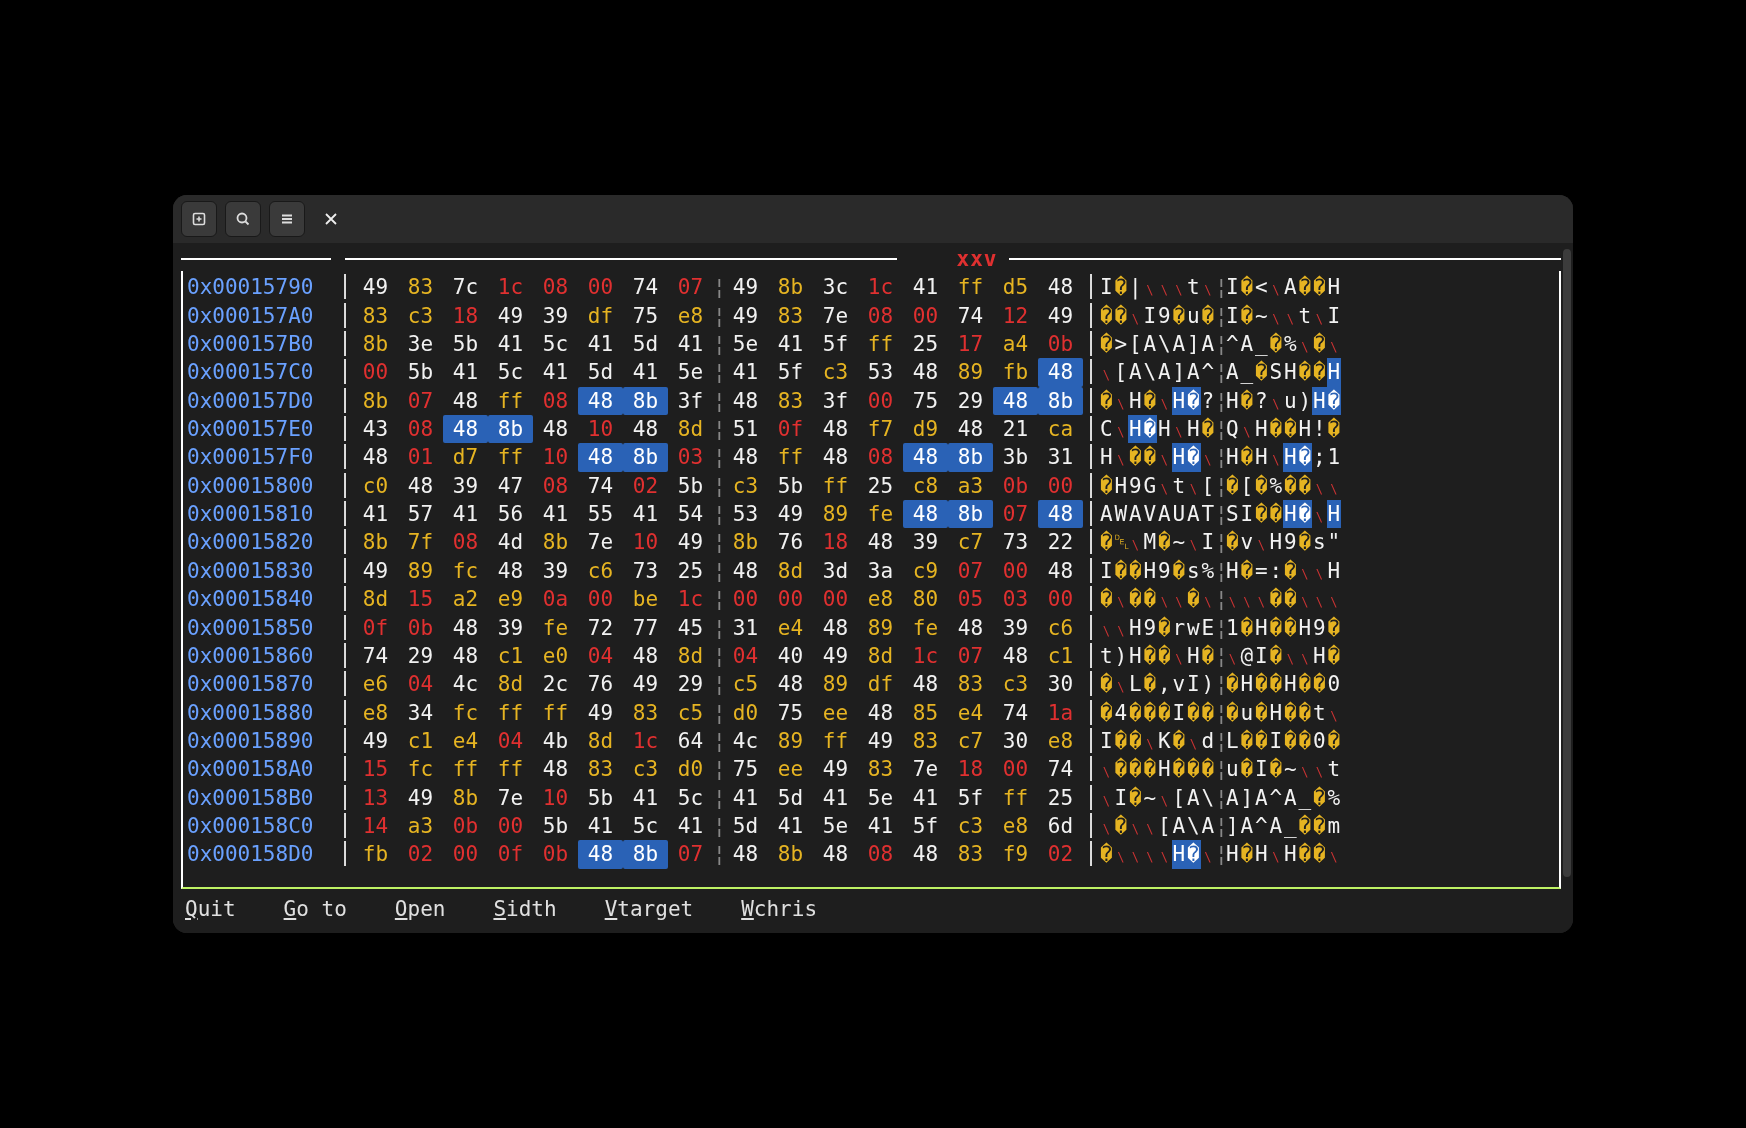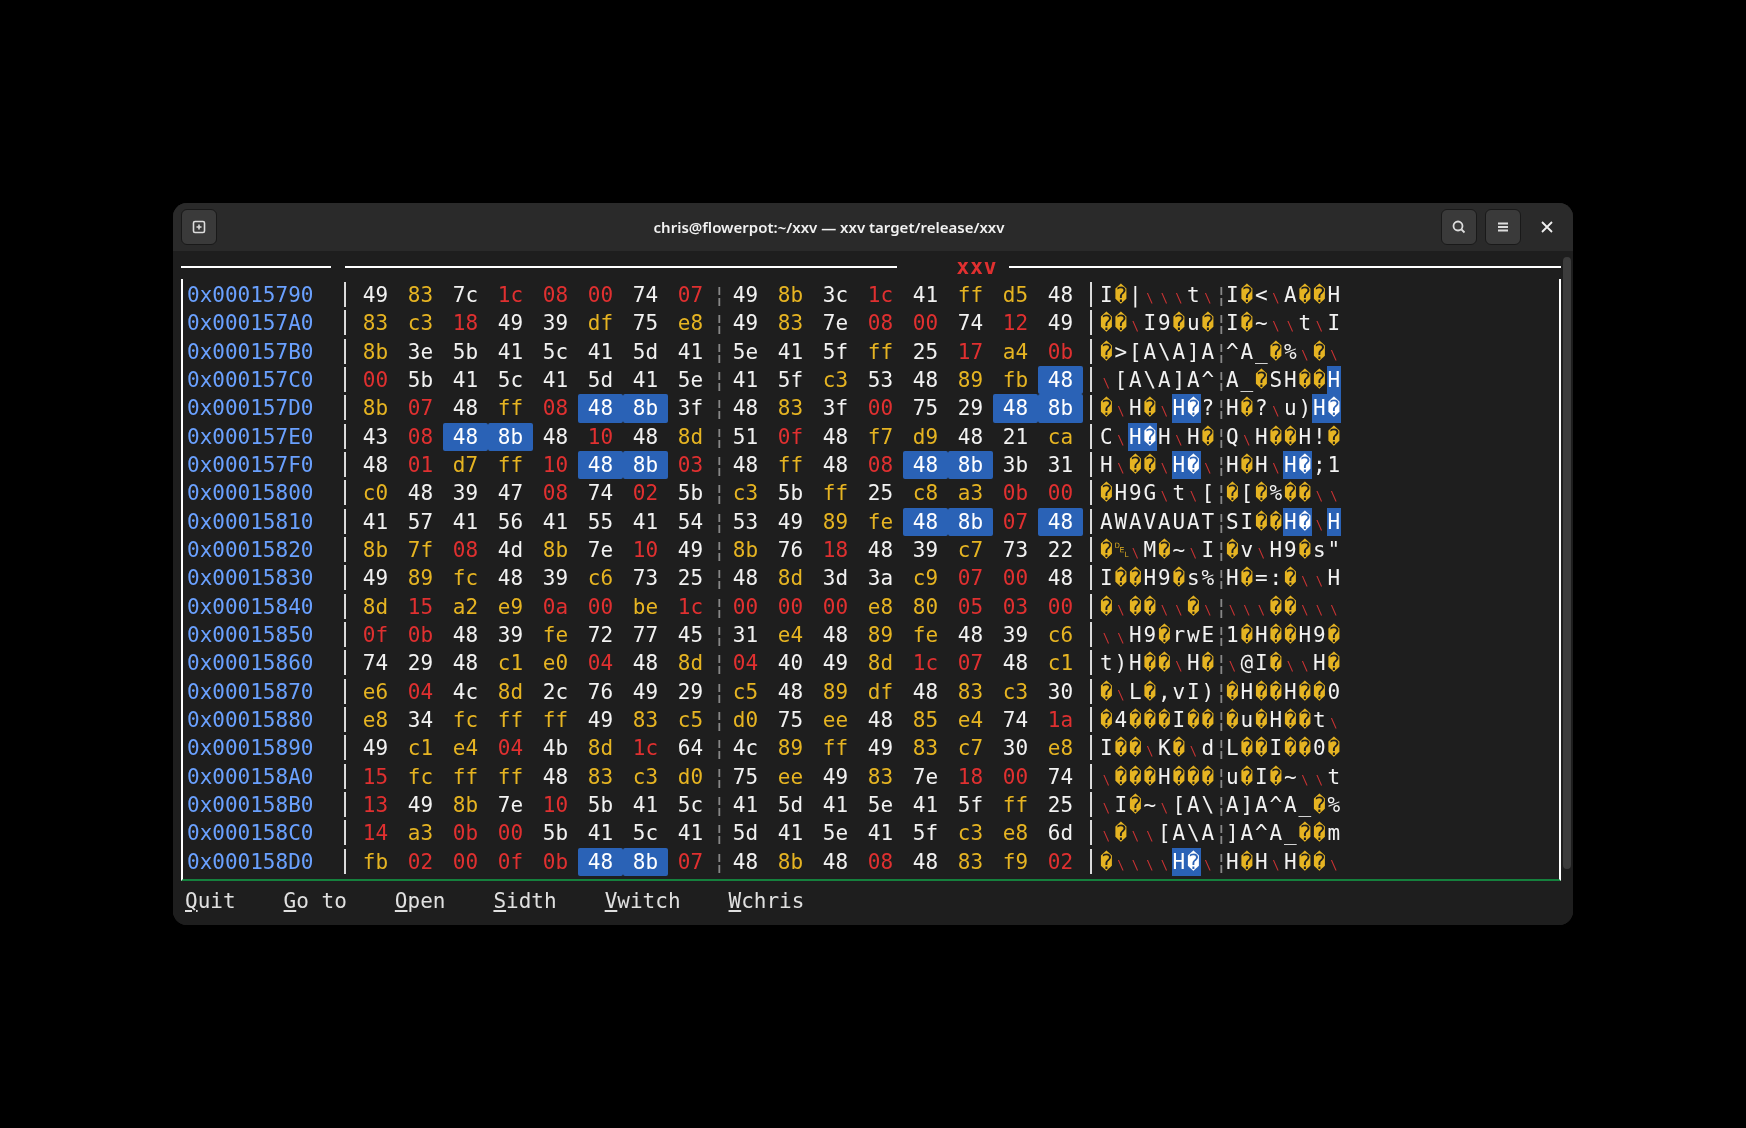--- a/index.html
+++ b/index.html
@@ -70,22 +70,22 @@
     color:#e03030;
     padding: 0 6px;
     font-size: 21px;
     font-weight: bold;
     letter-spacing: 1px;
     margin-left: 48px;
   }
   .hex-body {
     border-left:2px solid #fff;
     border-right:2px solid #fff;
-    border-bottom:2px solid #15803d;
-    padding: 2px 4px 3px 4px;
+    border-bottom:2px solid #bef264;
+    padding: 2px 4px 18px 4px;
   }
   .row {
     display:flex;
     align-items:center;
     font-size: 21px;
     line-height: 1.35;
     white-space: pre;
   }
   .offset {
     color:#6aa1ff;
@@ -138,21 +138,20 @@
 
 <div class="window">
 
   <div class="titlebar">
     <div class="title-btn">
       <svg viewBox="0 0 16 16" fill="none" stroke="currentColor" stroke-width="1.6">
         <rect x="2.5" y="2.5" width="11" height="11" rx="1.5"></rect>
         <path d="M8 5.5v5M5.5 8h5"></path>
       </svg>
     </div>
-    <div class="title-text">chris@flowerpot:~/xxv — xxv target/release/xxv</div>
     <div class="title-btn">
       <svg viewBox="0 0 16 16" fill="none" stroke="currentColor" stroke-width="1.8">
         <circle cx="7" cy="7" r="4.5"></circle>
           <path d="M10.5 10.5l3 3"></path>
       </svg>
     </div>
     <div class="title-btn">
       <svg viewBox="0 0 16 16" fill="none" stroke="currentColor" stroke-width="1.8">
         <path d="M3 4.5h10M3 8h10M3 11.5h10"></path>
       </svg>
@@ -199,17 +198,17 @@
           <div class="row"><span class="offset">0x000158C0</span><span class="sep">│</span><span class="bytes"><span class="byte c-red">14</span><span class="byte c-amber">a3</span><span class="byte c-red">0b</span><span class="byte c-red">00</span><span class="byte c-white">5b</span><span class="byte c-white">41</span><span class="byte c-white">5c</span><span class="byte c-white">41</span><span class="byte-half">¦</span><span class="byte c-white">5d</span><span class="byte c-white">41</span><span class="byte c-white">5e</span><span class="byte c-white">41</span><span class="byte c-white">5f</span><span class="byte c-amber">c3</span><span class="byte c-amber">e8</span><span class="byte c-white">6d</span></span><span class="sep">│</span><span class="ascii"><span style="color: rgb(204, 51, 51); font-size: 12px;">\</span><span class="rep">�</span><span style="color: rgb(204, 51, 51); font-size: 12px;">\</span><span style="color: rgb(204, 51, 51); font-size: 12px;">\</span><span class="c-white">[</span><span class="c-white">A</span><span class="c-white">\</span><span class="c-white">A</span><span class="half">¦</span><span class="c-white">]</span><span class="c-white">A</span><span class="c-white">^</span><span class="c-white">A</span><span class="c-white">_</span><span class="rep">�</span><span class="rep">�</span><span class="c-white">m</span></span></div>
           <div class="row"><span class="offset">0x000158D0</span><span class="sep">│</span><span class="bytes"><span class="byte c-amber">fb</span><span class="byte c-red">02</span><span class="byte c-red">00</span><span class="byte c-red">0f</span><span class="byte c-red">0b</span><span class="byte c-white hl">48</span><span class="byte c-amber hl">8b</span><span class="byte c-red">07</span><span class="byte-half">¦</span><span class="byte c-white">48</span><span class="byte c-amber">8b</span><span class="byte c-white">48</span><span class="byte c-red">08</span><span class="byte c-white">48</span><span class="byte c-amber">83</span><span class="byte c-amber">f9</span><span class="byte c-red">02</span></span><span class="sep">│</span><span class="ascii"><span class="rep">�</span><span style="color: rgb(204, 51, 51); font-size: 12px;">\</span><span style="color: rgb(204, 51, 51); font-size: 12px;">\</span><span style="color: rgb(204, 51, 51); font-size: 12px;">\</span><span style="color: rgb(204, 51, 51); font-size: 12px;">\</span><span class="c-white hl-a">H</span><span class="rep hl-a">�</span><span style="color: rgb(204, 51, 51); font-size: 12px;">\</span><span class="half">¦</span><span class="c-white">H</span><span class="rep">�</span><span class="c-white">H</span><span style="color: rgb(204, 51, 51); font-size: 12px;">\</span><span class="c-white">H</span><span class="rep">�</span><span class="rep">�</span><span style="color: rgb(204, 51, 51); font-size: 12px;">\</span></span></div>
         </div>
     </div>
 
     <div class="menubar">
       <span class="menuitem"><span class="u">Q</span><span>uit</span></span>
       <span class="menuitem"><span class="u">G</span><span>o to</span></span>
       <span class="menuitem"><span class="u">O</span><span>pen</span></span>
       <span class="menuitem"><span class="u">S</span><span>idth</span></span>
-      <span class="menuitem"><span class="u">V</span><span>witch</span></span>
+      <span class="menuitem"><span class="u">V</span><span>target</span></span>
       <span class="menuitem"><span class="u">W</span><span>chris</span></span>
     </div>
   </div>
 </div>
 
 </body></html>

